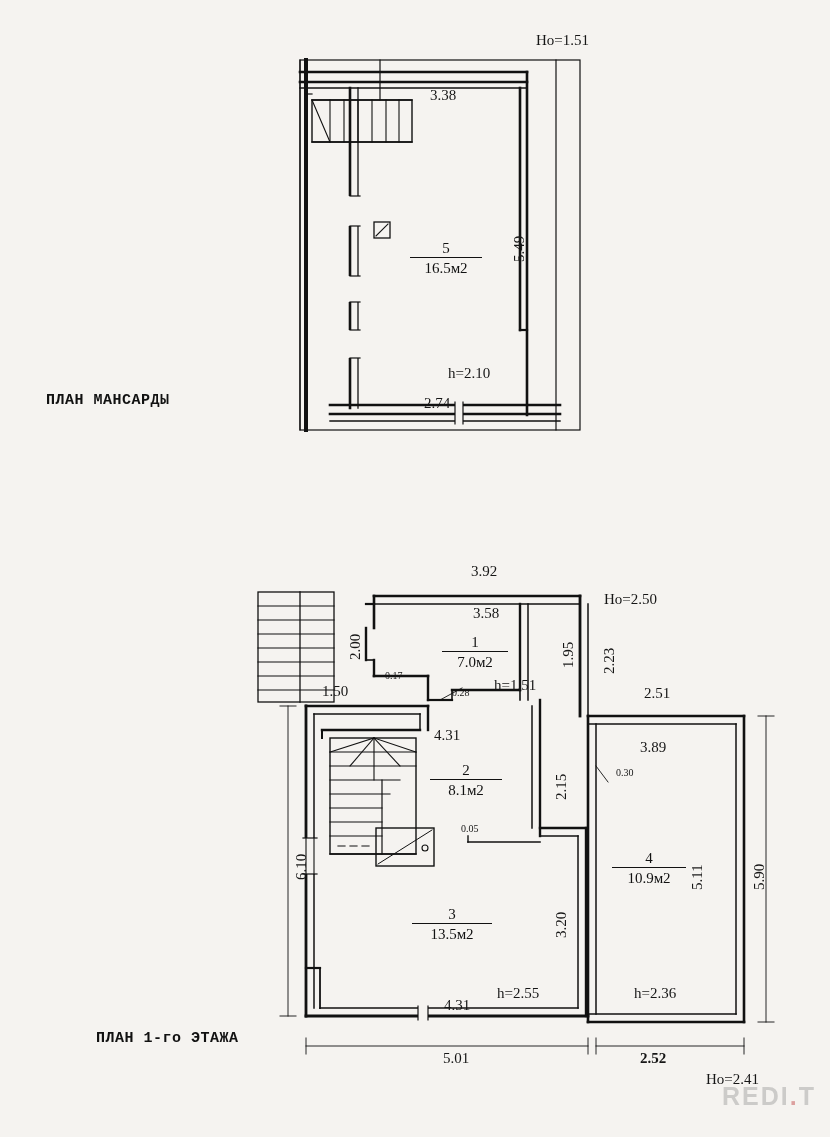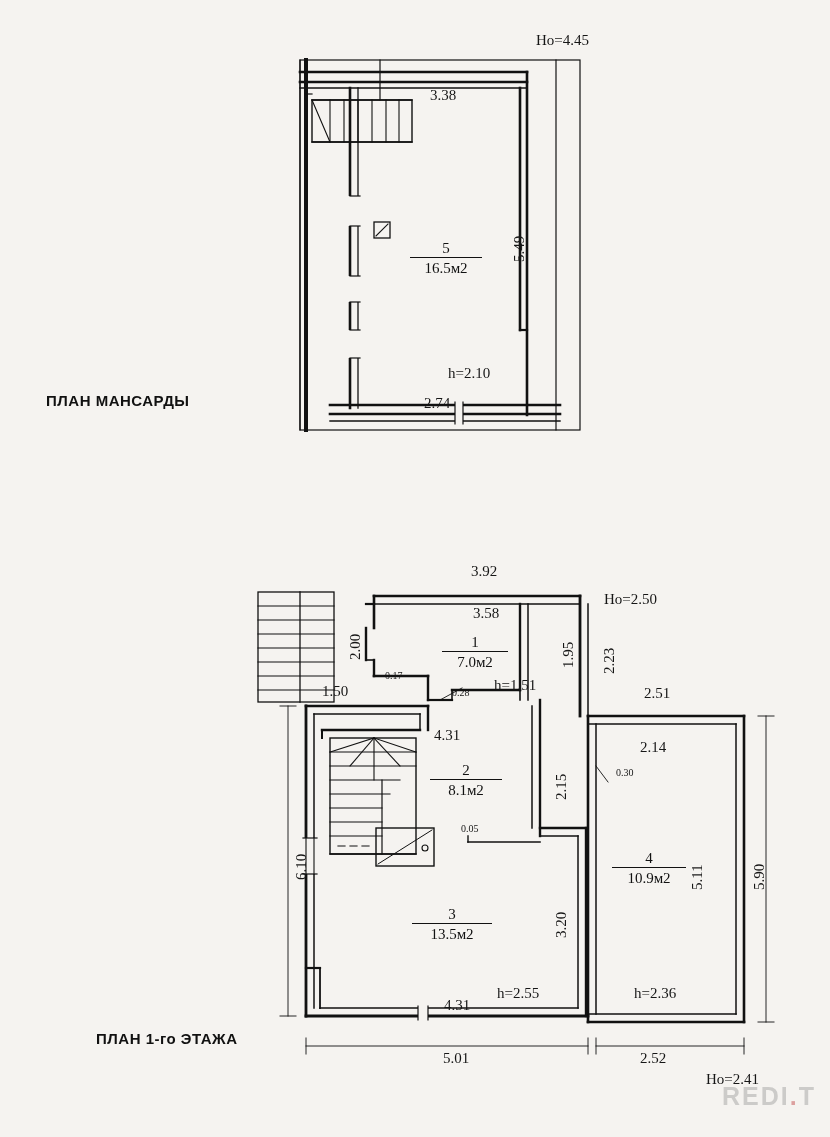--- a/index.html
+++ b/index.html
@@ -30,21 +30,21 @@
     white-space: nowrap;
     line-height: 1;
   }
   .lbl.tiny { font-size: 10px; }
   .lbl.vert {
     transform-origin: 0 0;
     transform: rotate(-90deg);
   }
   .plan-title {
     position: absolute;
-    font-family: Liberation Sans, sans-serif;
+    font-family: Liberation Mono, monospace;
     font-weight: bold;
     font-size: 15px;
     letter-spacing: 0.5px;
     color: #111;
     white-space: nowrap;
   }
   .roomnum {
     position: absolute;
     text-align: center;
     font-family: "Liberation Serif", serif;
@@ -262,21 +262,21 @@
 
       <line x1="288" y1="706" x2="288" y2="1016" stroke-width="0.9"></line>
       <line x1="280" y1="706" x2="296" y2="706" stroke-width="0.9"></line>
       <line x1="280" y1="1016" x2="296" y2="1016" stroke-width="0.9"></line>
 
     </g>
   </svg>
 
   <div class="plan-title" style="left:46px; top:392px;">ПЛАН  МАНСАРДЫ</div>
 
-  <div class="lbl" style="left:536px; top:33px;">Hо=4.45</div>
+  <div class="lbl" style="left:536px; top:33px;">Hо=1.51</div>
   <div class="lbl" style="left:430px; top:88px;">3.38</div>
   <div class="lbl vert" style="left:512px; top:262px;">5.49</div>
   <div class="lbl" style="left:424px; top:396px;">2.74</div>
   <div class="lbl" style="left:448px; top:366px;">h=2.10</div>
 
   <div class="roomnum" style="left:410px; top:240px; width:72px;">
     <span class="n">5</span>
     <span class="a">16.5м2</span>
   </div>
 
@@ -287,33 +287,33 @@
   <div class="lbl" style="left:604px; top:592px;">Hо=2.50</div>
   <div class="lbl vert" style="left:348px; top:660px;">2.00</div>
   <div class="lbl vert" style="left:561px; top:668px;">1.95</div>
   <div class="lbl vert" style="left:602px; top:674px;">2.23</div>
   <div class="lbl" style="left:644px; top:686px;">2.51</div>
   <div class="lbl" style="left:322px; top:684px;">1.50</div>
   <div class="lbl tiny" style="left:385px; top:671px;">0.17</div>
   <div class="lbl tiny" style="left:452px; top:688px;">0.28</div>
   <div class="lbl" style="left:494px; top:678px;">h=1.51</div>
   <div class="lbl" style="left:434px; top:728px;">4.31</div>
-  <div class="lbl" style="left:640px; top:740px;">2.14</div>
+  <div class="lbl" style="left:640px; top:740px;">3.89</div>
   <div class="lbl vert" style="left:554px; top:800px;">2.15</div>
   <div class="lbl tiny" style="left:592px; top:768px;padding-left:24px;">0.30</div>
   <div class="lbl tiny" style="left:461px; top:824px;">0.05</div>
   <div class="lbl vert" style="left:294px; top:880px;">6.10</div>
   <div class="lbl vert" style="left:690px; top:890px;">5.11</div>
   <div class="lbl vert" style="left:752px; top:890px;">5.90</div>
   <div class="lbl vert" style="left:554px; top:938px;">3.20</div>
   <div class="lbl" style="left:444px; top:998px;">4.31</div>
   <div class="lbl" style="left:497px; top:986px;">h=2.55</div>
   <div class="lbl" style="left:634px; top:986px;">h=2.36</div>
   <div class="lbl" style="left:443px; top:1051px;">5.01</div>
-  <div class="lbl" style="left:640px; top:1051px;">2.52</div>
+  <div class="lbl" style="left:640px; top:1051px;font-weight:bold;">2.52</div>
   <div class="lbl" style="left:706px; top:1072px;">Hо=2.41</div>
 
   <div class="roomnum" style="left:442px; top:634px; width:66px;">
     <span class="n">1</span>
     <span class="a">7.0м2</span>
   </div>
 
   <div class="roomnum" style="left:430px; top:762px; width:72px;">
     <span class="n">2</span>
     <span class="a">8.1м2</span>

